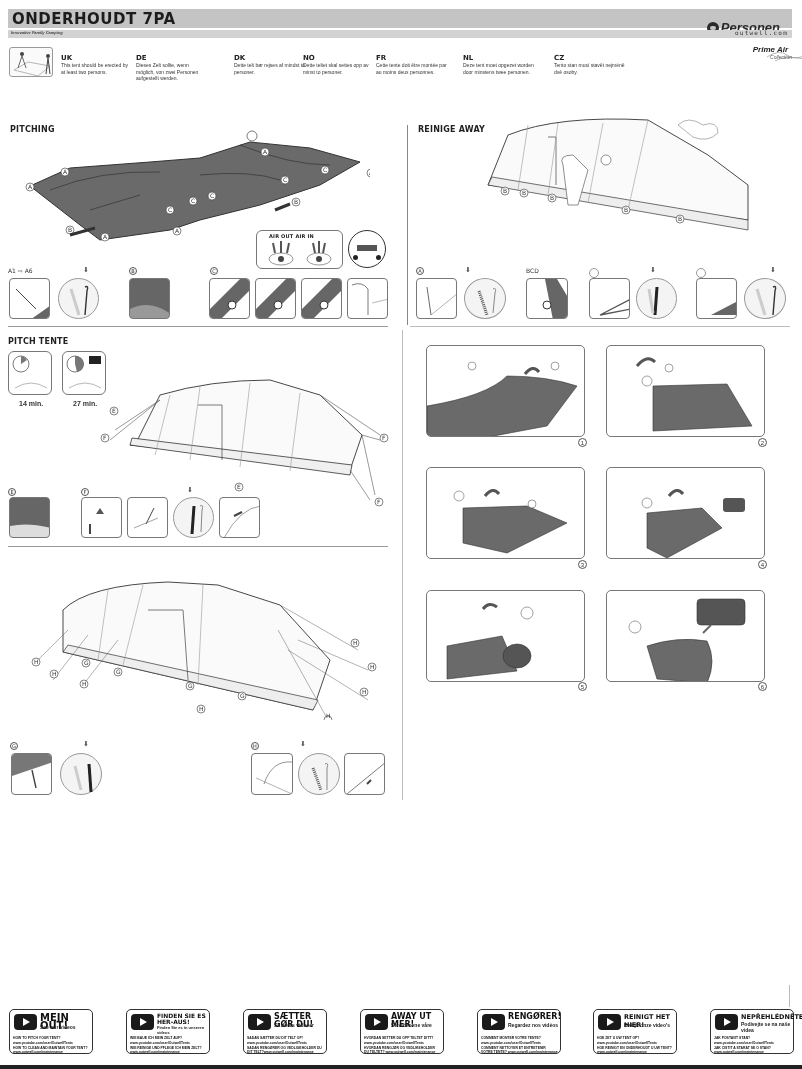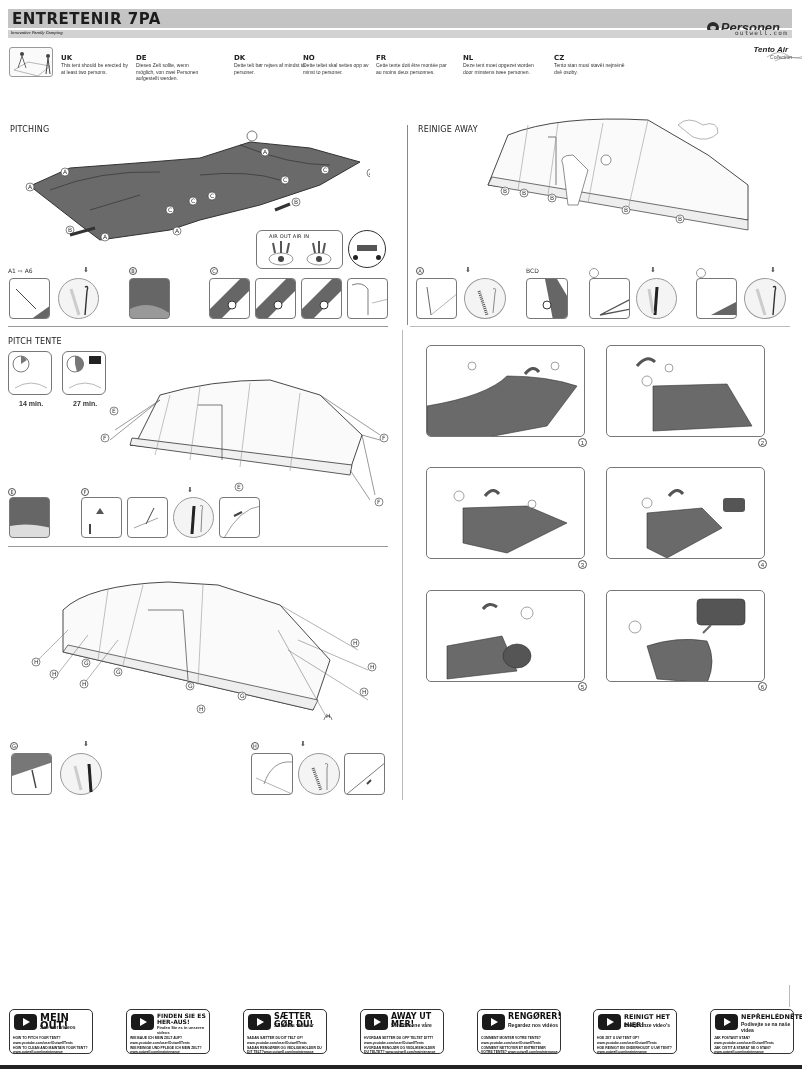--- a/index.html
+++ b/index.html
@@ -13,53 +13,53 @@
 .logo{right:12px;top:10px;height:17px;display:flex;align-items:center;gap:2px;font-style:italic;font-weight:bold;font-size:13px;color:#2a2a2a}
 .logo .mark{width:12px;height:12px;border-radius:50%;background:#2a2a2a;position:relative}
 .logo .mark:after{content:"";position:absolute;left:3px;top:4px;width:6px;height:4px;background:#c4c4c4;border-radius:2px}
 .prime{right:14px;top:45px;font-size:8px;font-style:italic;font-weight:bold;color:#222}
 .prime .c{position:absolute;right:-4px;top:9px;font-size:5px;font-weight:normal;color:#555;font-style:italic;white-space:nowrap}
 .prime svg{position:absolute;left:12px;top:4px}
 .warnimg{left:9px;top:47px;width:44px;height:30px;border:1px solid #999;border-radius:3px;background:#fafafa}
 .lang{top:54px;width:72px}
 .lang .code{font-size:7px;font-weight:bold;color:#222;font-family:"DejaVu Sans",sans-serif}
 .lang .txt{font-size:5px;line-height:6.5px;color:#333}
-.sec{font-family:"DejaVu Sans",sans-serif;font-weight:normal;font-size:8px;color:#222;letter-spacing:.2px}
+.sec{font-family:"DejaVu Sans",sans-serif;font-weight:bold;font-size:8px;color:#222;letter-spacing:.2px}
 .hr{height:1px;background:#999}
 .vr{width:1px;background:#888}
 .box{border:1px solid #777;border-radius:4px;background:#fff;overflow:hidden}
 .circ{border:1px solid #999;border-radius:50%;background:#f4f4f4}
 .lbl{font-size:6px;color:#333;font-family:"DejaVu Sans",sans-serif}
 .lbl .o{display:inline-block;width:8px;height:8px;border:1px solid #555;border-radius:50%;font-size:5px;text-align:center;line-height:7px}
 .yt{width:84px;height:45px;border:1px solid #333;border-radius:5px;background:#fff}
 .yt .play{position:absolute;left:4px;top:4px;width:23px;height:16px;background:#1a1a1a;border-radius:4px}
 .yt .play:after{content:"";position:absolute;left:9px;top:4px;border-left:7px solid #fff;border-top:4px solid transparent;border-bottom:4px solid transparent}
 .yt .h{position:absolute;left:30px;top:3px;font-size:8px;font-weight:bold;font-family:"DejaVu Sans",sans-serif;line-height:8px;color:#111;width:52px}
 .yt .sub{position:absolute;left:30px;top:13px;font-size:5px;font-weight:bold;color:#222;width:52px;line-height:5.5px}
 .yt .ln{position:absolute;left:3px;font-size:3.4px;font-weight:bold;color:#111;white-space:nowrap;overflow:hidden;width:78px}
 .footline{left:0;top:1065px;width:802px;height:4px;background:#222}
 .step{width:159px;height:92px;border:1px solid #777;border-radius:5px;overflow:hidden;background:#fff}
 .stepnum{width:9px;height:9px;border:1px solid #555;border-radius:50%;font-size:6px;text-align:center;line-height:8px;color:#333}
 </style>
 </head>
 <body>
 
 <div class="abs titlebar">
-  <div class="abs t">ENTRETENIR 7PA</div>
+  <div class="abs t">ONDERHOUDT 7PA</div>
   <div class="abs logo">
     <span class="mark"></span>
     <span>Personen</span>
   </div>
 </div>
 <div class="abs subbar">
   <div class="abs s">Innovative Family Camping</div>
   <div class="abs u">outwell.com</div>
 </div>
 <div class="abs prime">
-  <span>Tento Air</span>
+  <span>Prime Air</span>
   <svg width="40" height="14">
       <path d="M2 8 Q14 0 22 6 T40 6" stroke="#888" fill="none" stroke-width=".6"></path>
       <path d="M10 12 Q20 6 40 10" stroke="#888" fill="none" stroke-width=".6"></path>
     </svg>
   <span class="c">Collection</span>
 </div>
 
 <div class="abs warnimg">
   <svg width="44" height="30">
     <path d="M4 22 L18 14 L40 18 L28 28 Z" fill="none" stroke="#888" stroke-width=".6"></path>

